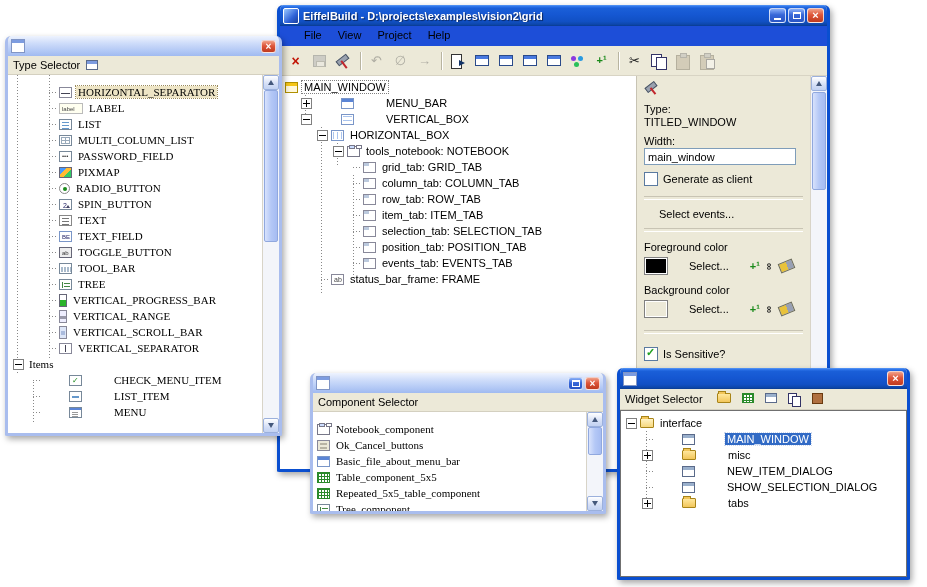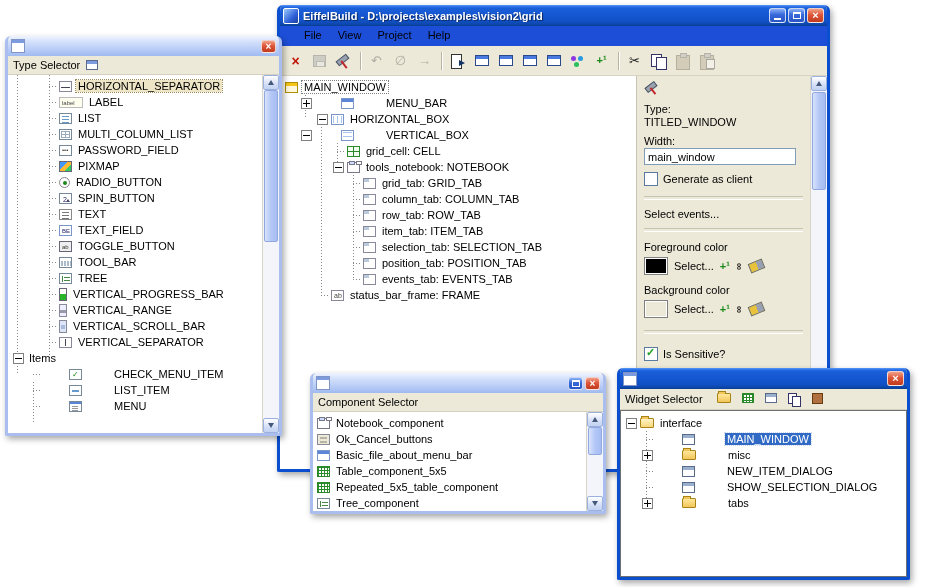--- a/index.html
+++ b/index.html
@@ -174,21 +174,21 @@
   .ic-copy-component::before{content:"";position:absolute;left:0;top:0;width:7px;height:9px;background:#fff;border:1px solid #336;}
   .ic-copy-component::after{content:"";position:absolute;left:4px;top:3px;width:7px;height:9px;background:#fff;border:1px solid #336;}
   .ic-delete-widget{width:11px;height:11px;background:#b07040;border:1px solid #6a3a10;}
   .ic-type-caption{width:12px;height:10px;background:#fff;border:1px solid #5a6a8a;}
   .ic-type-caption::before{content:"";position:absolute;left:0;right:0;top:0;height:3px;background:#7d9ce0;}
 
   
   .caption{height:18px;flex:none;display:flex;align-items:center;gap:6px;background:#ece9d8;
            padding:0 5px;border-bottom:1px solid #d4d0c0;}
   .list-body{flex:1;display:flex;min-height:0;background:#fff;}
-  .list-scroll{flex:1;position:relative;padding-top:3px;overflow:hidden;}
+  .list-scroll{flex:1;position:relative;padding-top:9px;overflow:hidden;font-family:Liberation Serif, serif;}
   .sbcol{width:16px;flex:none;position:relative;background:#f3f5fa;border-left:1px solid #d8d4c8;}
   .sb-btn{position:absolute;left:0;right:0;height:15px;background:linear-gradient(180deg,#fff,#d5dff6 60%,#c2d2f2);
           border:1px solid #9bb0dc;border-radius:2px;display:flex;align-items:center;justify-content:center;box-sizing:border-box;}
   .arr{width:0;height:0;border:3px solid transparent;}
   .arr.up{border-bottom:5px solid #44587c;margin-top:-3px;}
   .arr.down{border-top:5px solid #44587c;margin-bottom:-3px;}
   .sb-thumb{position:absolute;left:1px;right:1px;border-radius:2px;border:1px solid #90a8de;
             background:linear-gradient(90deg,#d8e2fc,#b4c8f6 50%,#a6bcf2);}
   .wtree{flex:1;background:#fff;border:1px solid #707070;position:relative;padding-top:4px;overflow:hidden;min-height:0;}
 
@@ -200,21 +200,21 @@
   .pic-hammer::before{content:"";position:absolute;left:1px;top:4px;width:10px;height:4px;background:#9aa2b0;border:1px solid #4a5564;transform:rotate(-38deg);}
   .pic-hammer::after{content:"";position:absolute;left:8px;top:7px;width:2px;height:8px;background:#c1272d;transform:rotate(-38deg);}
   .plabel{margin:3px 0 1px;}
   .pvalue{margin:0 0 4px;}
   .pinput{height:17px;border:1px solid #7f9db9;background:#fff;font:11px "Liberation Sans",sans-serif;
           padding:1px 3px;width:152px;box-sizing:border-box;}
   .chkrow{display:flex;align-items:center;gap:5px;margin:7px 0 4px;}
   .checkbox{width:12px;height:12px;border:1px solid #5a7aa0;background:#fff;flex:none;position:relative;}
   .checkbox.checked::before{content:"✓";position:absolute;left:1px;top:-2px;color:#21a121;font:bold 11px/12px "Liberation Sans",sans-serif;}
   .divider{height:2px;border-top:1px solid #c8c4b4;border-bottom:1px solid #fff;margin:6px 0;}
-  .linktext{margin:2px 0;}
+  .linktext{margin:2px 15px;}
   .colorrow{display:flex;align-items:center;gap:6px;margin:3px 0 6px;}
   .swatch{width:22px;height:16px;border:1px solid #808080;box-shadow:inset 0 0 0 1px #fff;flex:none;}
   .swatch.fg{background:#000;}
   .swatch.bg{background:#ece9d8;}
   .pic-add::before{content:"+¹";color:#1a8a1a;font-weight:bold;font-size:11px;}
   .pic-link{display:inline-block;transform:rotate(90deg);font-weight:bold;font-size:10px;color:#222;}
   .pic-link::before{content:"∞";}
   .pic-eraser{display:inline-block;width:13px;height:8px;border:1px solid #6a6a5a;transform:rotate(-22deg);
               background:linear-gradient(90deg,#e8c23a 55%,#98a0b4 55%);}
   .pic-eraser.gray{background:linear-gradient(90deg,#cccccc 55%,#98a0b4 55%);}
@@ -319,37 +319,32 @@
               <span class="icon ic-titled-window"></span>
               <span class="tlabel">MAIN_WINDOW</span>
             </div>
 
             <div class="trow ind1">
               <span class="expander exp-plus"></span>
               <span class="icon ic-menu-bar"></span>
               <span class="tlabel">MENU_BAR</span>
             </div>
 
-            <div class="trow ind2">
-              <span class="expander exp-minus"></span>
-              <span class="icon ic-hbox"></span>
-              <span class="tlabel">HORIZONTAL_BOX</span>
-            </div>
-
             <div class="trow ind1">
               <span class="expander exp-minus"></span>
               <span class="icon ic-vbox"></span>
               <span class="tlabel">VERTICAL_BOX</span>
             </div>
 
-            <div class="trow ind3">
-              <span class="expander exp-none"></span>
-              <span class="icon ic-cell"></span>
-              <span class="tlabel">grid_cell: CELL</span>
-            </div>
+            <div class="trow ind2">
+              <span class="expander exp-minus"></span>
+              <span class="icon ic-hbox"></span>
+              <span class="tlabel">HORIZONTAL_BOX</span>
+            </div>
+
 
             <div class="trow ind3">
               <span class="expander exp-minus"></span>
               <span class="icon ic-notebook"></span>
               <span class="tlabel">tools_notebook: NOTEBOOK</span>
             </div>
 
             <div class="trow ind4">
               <span class="expander exp-none"></span>
               <span class="icon ic-tab"></span>

